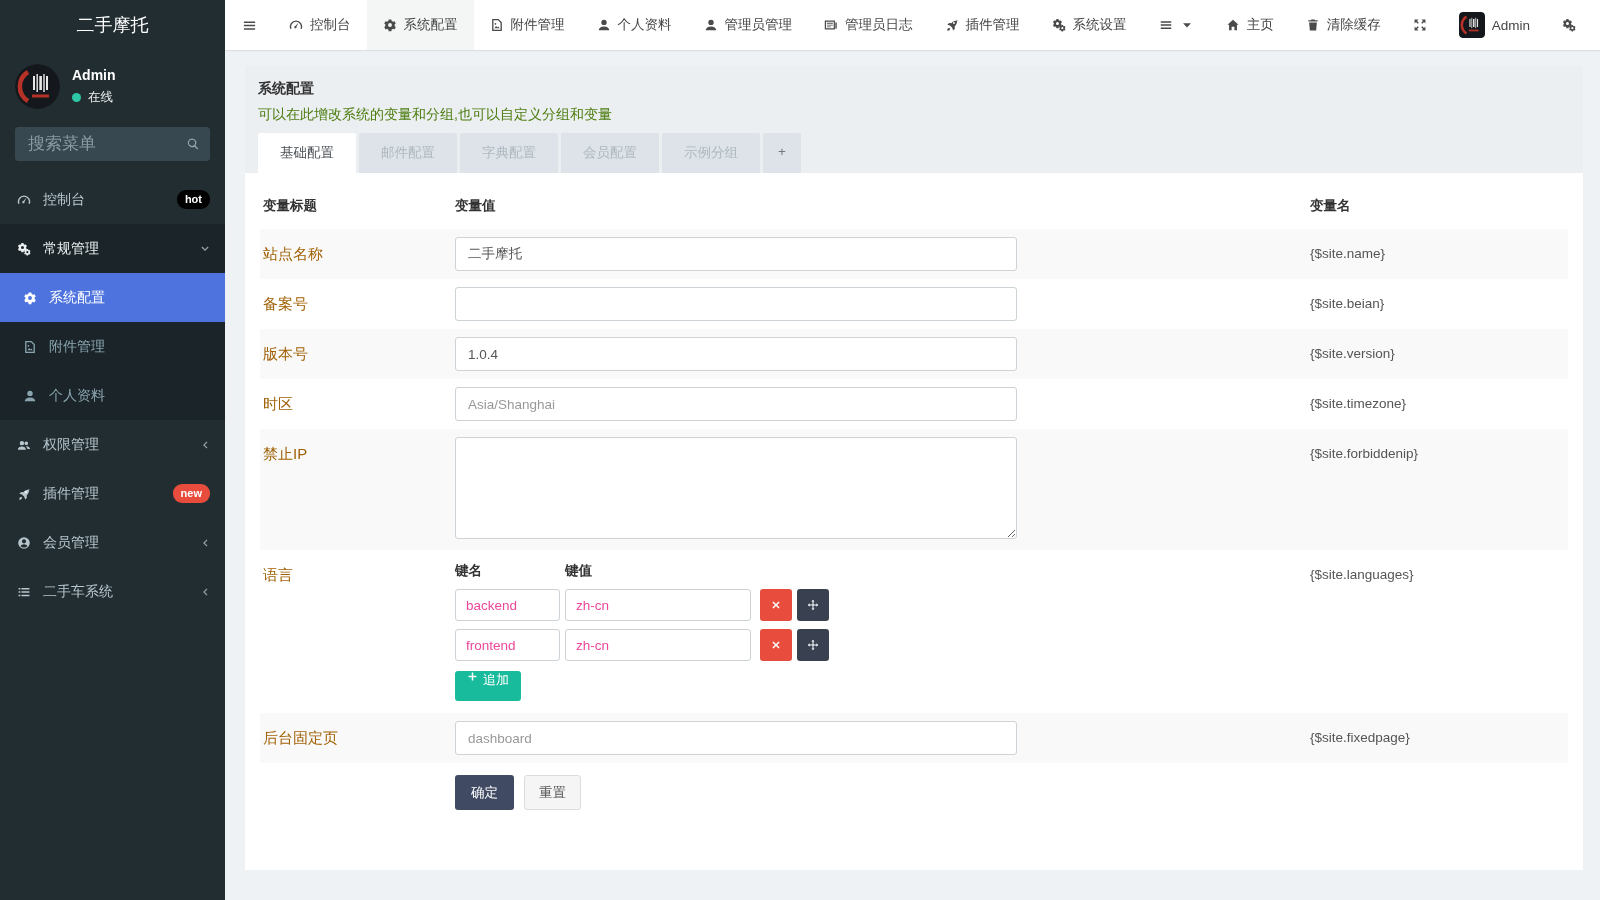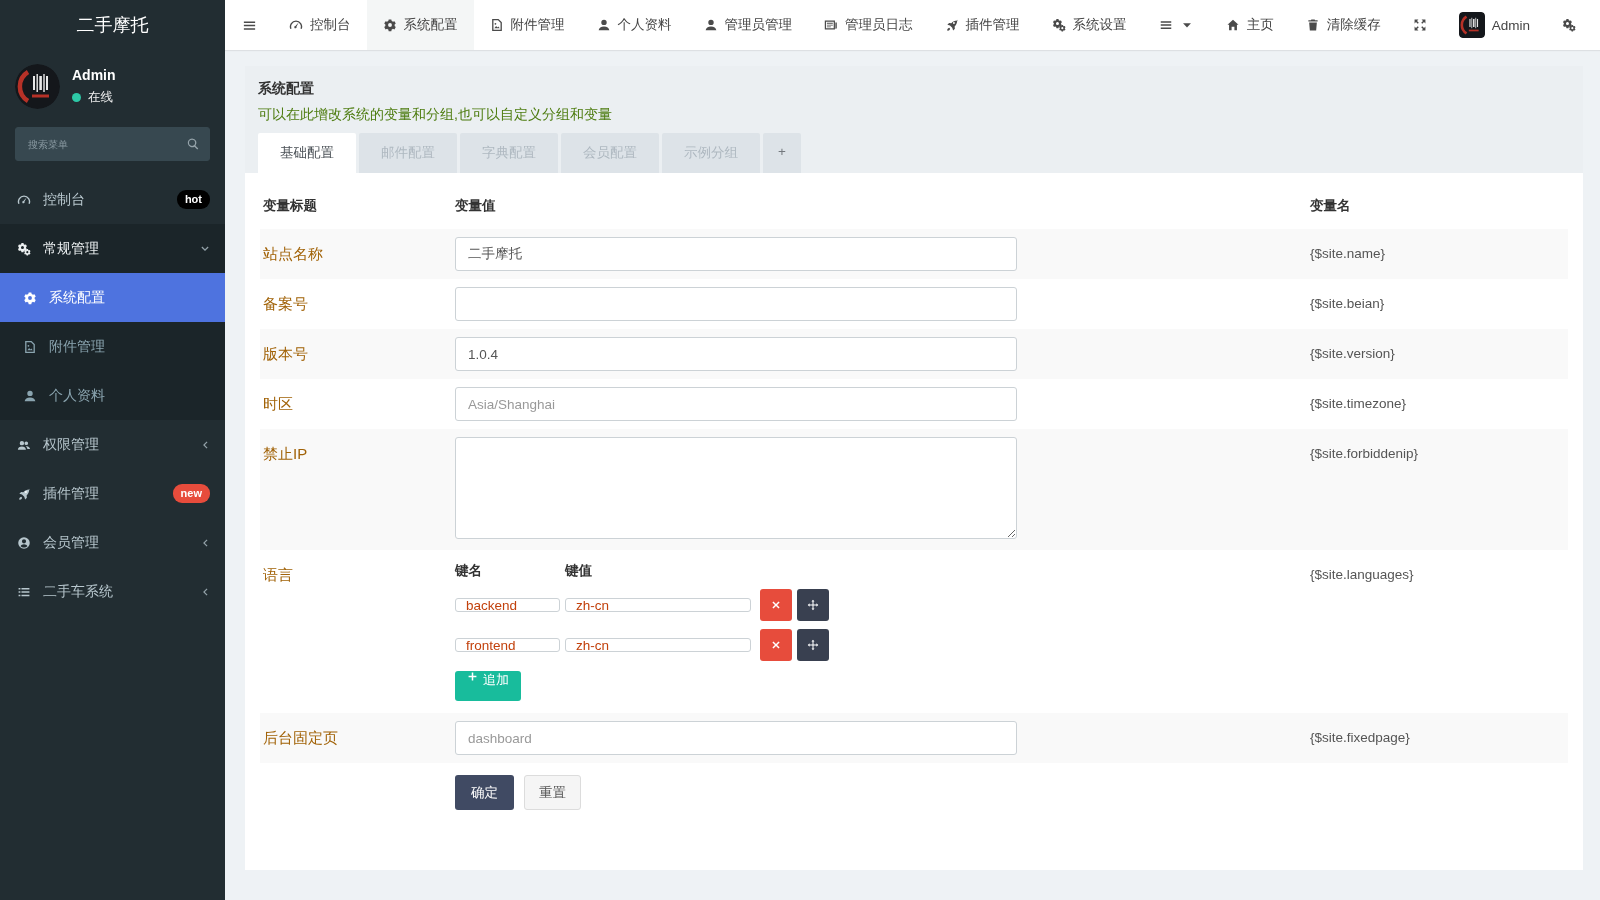--- a/index.html
+++ b/index.html
@@ -11,21 +11,21 @@
 
   
   .sidebar{position:absolute;left:0;top:0;bottom:0;width:225px;background:#222d32;color:#b8c7ce;z-index:6}
   .brand{height:50px;display:flex;align-items:center;justify-content:center;color:#fff;font-size:18px;background:#222d32}
   .user-panel{display:flex;gap:12px;padding:14px 15px 8px;align-items:center}
   .avatar{width:45px;height:45px;border-radius:50%;overflow:hidden;flex:none}
   .user-name{color:#fff;font-weight:bold;font-size:14px;margin-bottom:6px}
   .user-status{font-size:12.5px;color:#f0f0f0;display:flex;align-items:center;gap:7px}
   .dot{width:9px;height:9px;border-radius:50%;background:#2dc9a7;display:inline-block}
   .search-box{margin:10px 15px 14px;position:relative}
-  .search-box input{width:100%;height:34px;background:#374850;border:1px solid #374850;border-radius:3px;color:#ccc;padding:0 34px 0 12px;font-size:10px;outline:none}
+  .search-box input{width:100%;height:34px;background:#374850;border:1px solid #374850;border-radius:3px;color:#ccc;padding:0 34px 0 12px;font-size:17px;outline:none}
   .search-box input::placeholder{color:#8a9aa2}
   .s-ico{position:absolute;right:10px;top:10px;color:#96a4ab;font-size:14px}
   .menu .m-item{display:flex;align-items:center;gap:10px;height:49px;padding:0 15px;font-size:14px;color:#b8c7ce}
   .m-ico{width:18px;font-size:14px;display:flex;justify-content:center;flex:none}
   .menu .badge{margin-left:auto;font-size:11px;font-weight:bold;color:#fff;padding:2px 8px;border-radius:9px;line-height:1.3}
   .menu .arrow{margin-left:auto;font-size:10px;color:#94a2a9;display:flex}
   .treeview{background:#1b2529}
   .treeview .tv-head{color:#ecf0f1}
   .submenu .m-item{padding-left:21px;color:#8aa4af}
   .menu .m-item.active{background:#4e73df;color:#fff}
@@ -61,21 +61,21 @@
   .frow.striped{background:#f9f9f9}
   .lbl-cell .lbl{line-height:34px;font-size:15px;color:#a16207}
   .var{line-height:34px;font-size:13.5px;color:#555}
   .f-input{width:562px;height:34px;border:1px solid #ccd2d6;border-radius:3px;padding:0 12px;font-size:13.5px;color:#555;outline:none;background:#fff}
   .f-input.muted{color:#999}
   .f-area{width:562px;height:102px;border:1px solid #ccd2d6;border-radius:3px;padding:8px 12px;font-size:13.5px;color:#555;resize:vertical;outline:none}
 
   .kv-head{display:flex;font-size:13.5px;font-weight:bold;color:#333;margin:4px 0 9px}
   .kv-head .kv-k{width:110px}
   .kv-row{display:flex;gap:5px;margin-bottom:8px;align-items:center}
-  .kv-input{height:14px;border:1px solid #ccd2d6;border-radius:3px;padding:0 10px;font-size:13.5px;color:#c2410c;outline:none}
+  .kv-input{height:32px;border:1px solid #ccd2d6;border-radius:3px;padding:0 10px;font-size:13.5px;color:#ec4899;outline:none}
   .kv-input.key{width:105px}
   .kv-input.val{width:186px;margin-right:4px}
   .btn-del,.btn-move{width:32px;height:32px;border:none;border-radius:3px;color:#fff;display:flex;align-items:center;justify-content:center;font-size:12px}
   .btn-del{background:#e74c3c}
   .btn-move{background:#394050}
   .btn-append{margin:2px 0 4px;height:30px;background:#18bc9c;color:#fff;border:none;border-radius:3px;display:inline-flex;align-items:flex-start;gap:5px;padding:0 12px;font-size:13px}
   .btn-append .ico{font-size:11px;display:flex}
 
   .actions{padding:12px 0}
   .btn-primary{background:#404a63;color:#fff;border:none;border-radius:3px;padding:0 16px;height:35px;font-size:13.5px}

